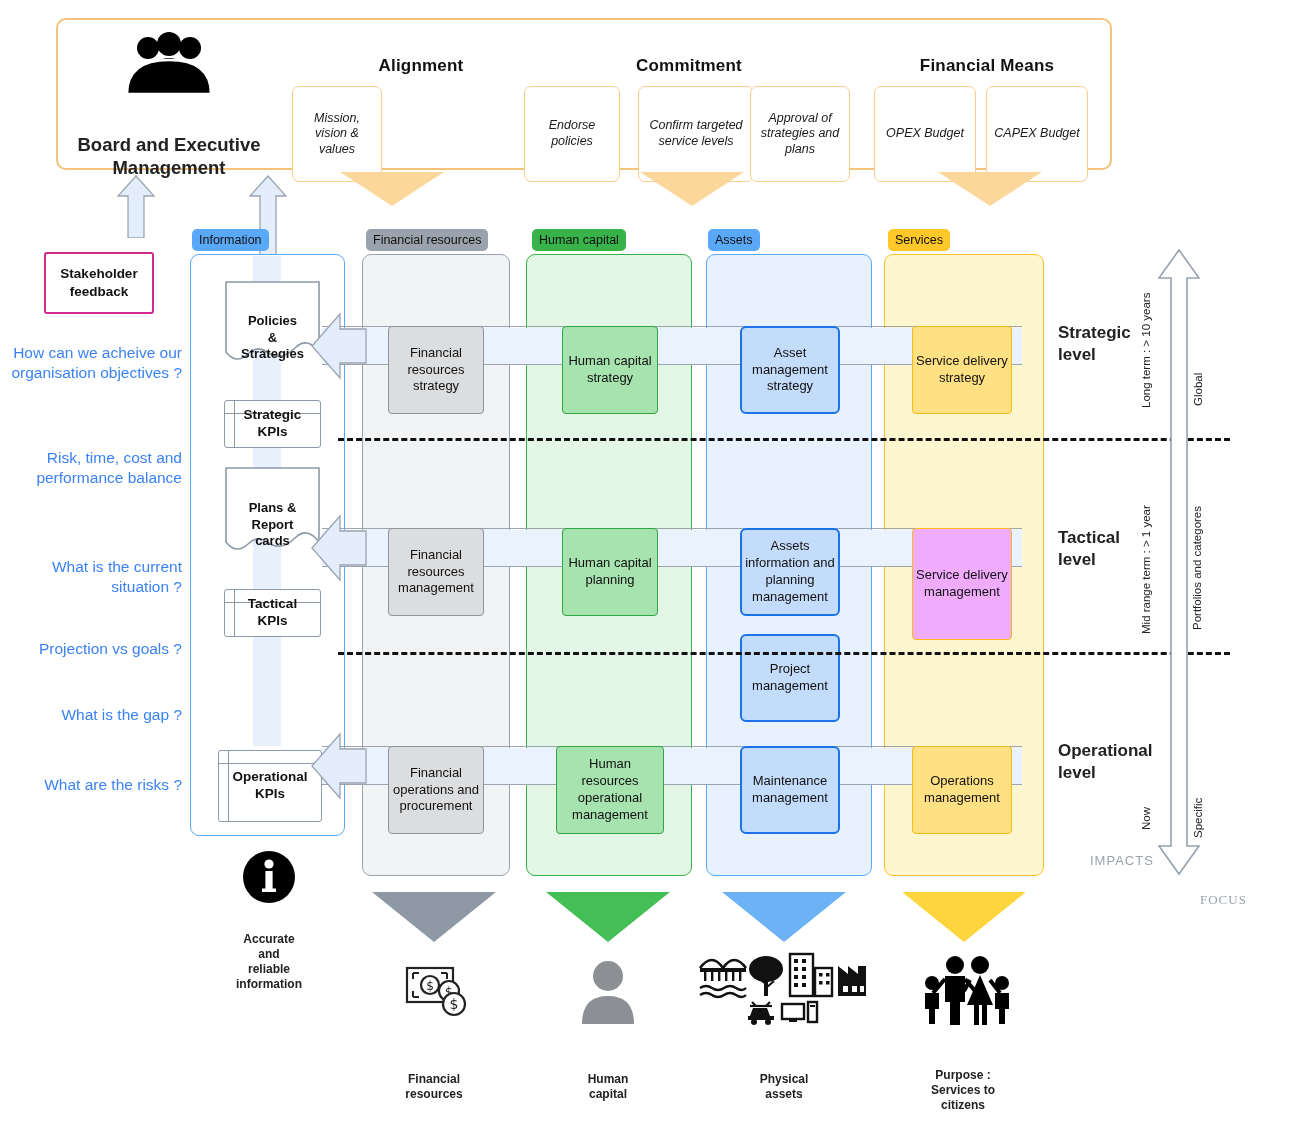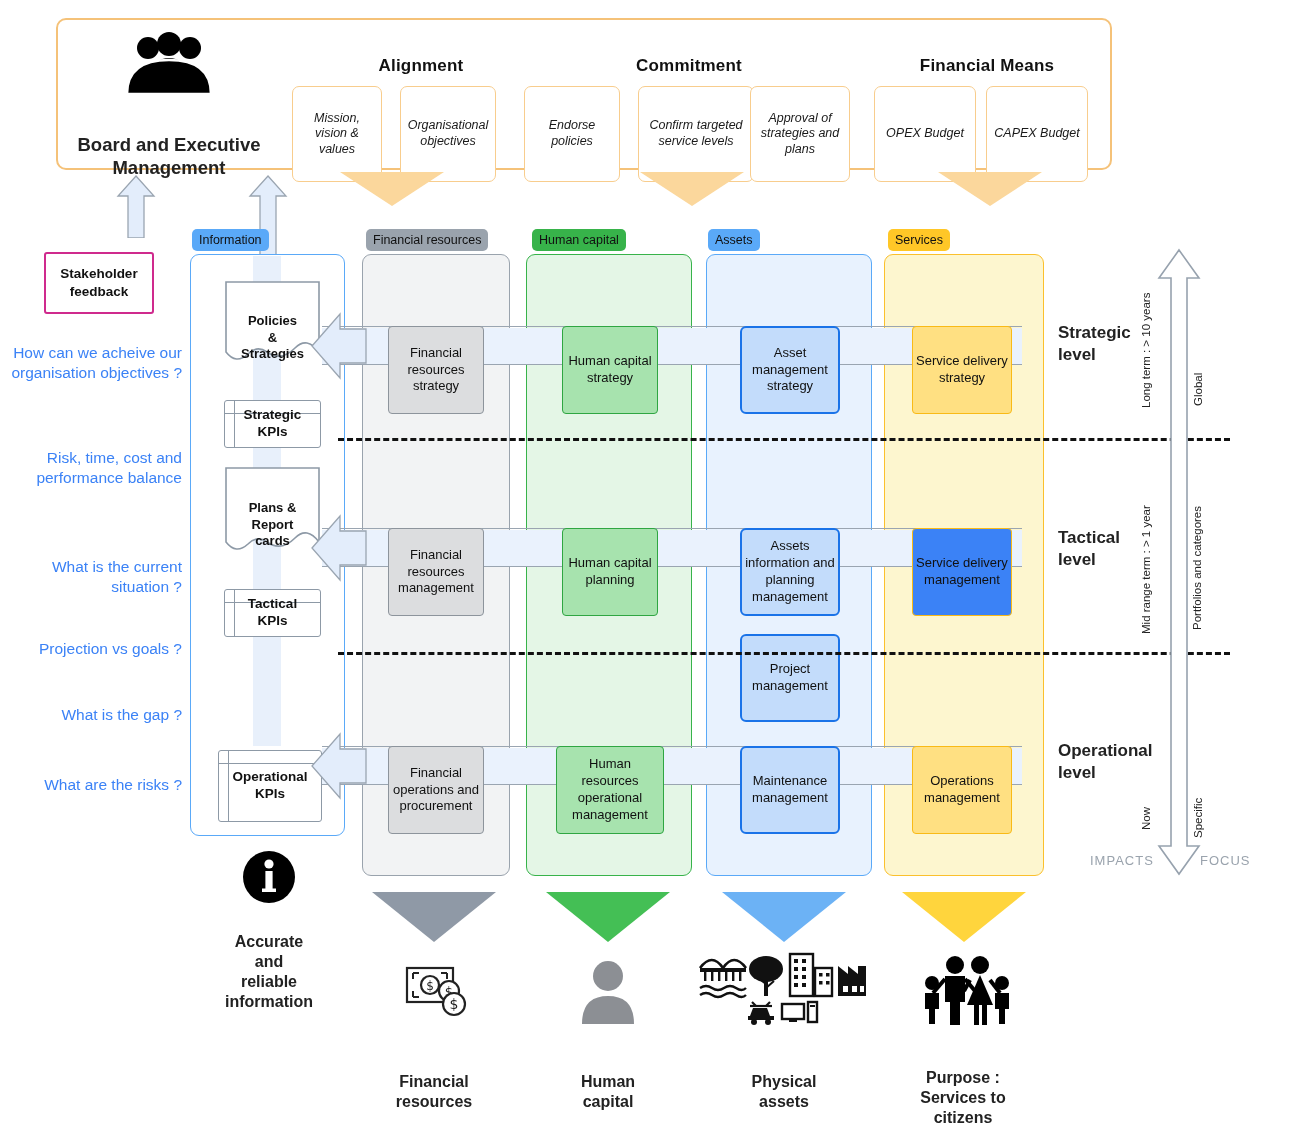--- a/index.html
+++ b/index.html
@@ -10,21 +10,21 @@
 
   
   #board-band{left:56px;top:18px;width:1056px;height:152px;border:2px solid #f5c279;border-radius:10px;background:#fff;}
   .grp-title{font-size:17px;font-weight:bold;color:#111;letter-spacing:.2px;}
   .board-label{font-size:18.5px;font-weight:bold;color:#222;line-height:1.25;}
   .tile{border:1.8px solid #f8cd8d;border-radius:7px;background:#fff;font-style:italic;font-size:12.5px;color:#1a1a1a;line-height:1.25;padding:2px 4px;}
 
   
   .q{font-size:15.5px;color:#3b82f6;line-height:1.3;text-align:right;}
   .lvl{font-size:17px;font-weight:bold;color:#222;line-height:1.28;}
-  .capt{font-size:16px;font-weight:bold;color:#222;line-height:1.25;text-align:center;}
+  .capt{font-size:12px;font-weight:bold;color:#222;line-height:1.25;text-align:center;}
   .small-cap{font-size:13px;color:#9aa3ad;letter-spacing:1px;}
 
   
   .col-tag{height:22px;border-radius:5px;display:flex;align-items:center;padding:0 7px;font-size:12.5px;color:#111;white-space:nowrap;}
   .col-body{border-radius:9px;border-width:1.6px;border-style:solid;}
 
   
   .pbox{border-radius:4px;border-width:1.6px;border-style:solid;font-size:13px;line-height:1.3;color:#111;padding:3px;}
   .pbox.thick{border-width:2.4px;border-radius:6px;}
 
@@ -63,21 +63,20 @@
     </svg>
   </div>
   <div class="abs ctr board-label" style="left:62px;top:104px;width:214px;height:56px;white-space:pre-line;">Board and Executive
 Management</div>
 
   <div class="abs ctr grp-title" style="left:292px;top:30px;width:258px;height:24px;">Alignment</div>
   <div class="abs ctr grp-title" style="left:522px;top:30px;width:334px;height:24px;">Commitment</div>
   <div class="abs ctr grp-title" style="left:870px;top:30px;width:234px;height:24px;">Financial Means</div>
 
   <div class="abs ctr tile" style="left:292px;top:62px;width:90px;height:96px;white-space:pre-line;">Mission, vision &amp; values</div>
-  <div class="abs ctr tile" style="left:400px;top:62px;width:96px;height:96px;">Organisational objectives</div>
   <div class="abs ctr tile" style="left:524px;top:62px;width:96px;height:96px;">Endorse policies</div>
   <div class="abs ctr tile" style="left:638px;top:62px;width:116px;height:96px;">Confirm targeted service levels</div>
   <div class="abs ctr tile" style="left:750px;top:62px;width:100px;height:96px;">Approval of strategies and plans</div>
   <div class="abs ctr tile" style="left:874px;top:62px;width:102px;height:96px;">OPEX Budget</div>
   <div class="abs ctr tile" style="left:986px;top:62px;width:102px;height:96px;">CAPEX Budget</div>
 
   <div class="abs" style="left:340px;top:172px;width:104px;height:34px;">
     <svg viewBox="0 0 104 34" width="104" height="34">
         <polygon points="0,0 104,0 52,34" fill="#fbd79c"></polygon>
       </svg>
@@ -212,21 +211,21 @@
   <div class="abs ctr pbox" style="left:562px;top:302px;width:96px;height:88px;background:#a7e3ae;border-color:#2fa642;">Human capital strategy</div>
   <div class="abs ctr pbox" style="left:556px;top:722px;width:108px;height:88px;background:#a7e3ae;border-color:#2fa642;">Human resources operational management</div>
   <div class="abs ctr pbox" style="left:562px;top:504px;width:96px;height:88px;background:#a7e3ae;border-color:#2fa642;">Human capital planning</div>
 
   <div class="abs ctr pbox thick" style="left:740px;top:302px;width:100px;height:88px;background:#c3dcfb;border-color:#1a73e8;">Asset management strategy</div>
   <div class="abs ctr pbox thick" style="left:740px;top:504px;width:100px;height:88px;background:#c3dcfb;border-color:#1a73e8;">Assets information and planning management</div>
   <div class="abs ctr pbox thick" style="left:740px;top:610px;width:100px;height:88px;background:#c3dcfb;border-color:#1a73e8;">Project management</div>
   <div class="abs ctr pbox thick" style="left:740px;top:722px;width:100px;height:88px;background:#c3dcfb;border-color:#1a73e8;">Maintenance management</div>
 
   <div class="abs ctr pbox" style="left:912px;top:302px;width:100px;height:88px;background:#ffe082;border-color:#f9ba16;">Service delivery strategy</div>
-  <div class="abs ctr pbox" style="left:912px;top:504px;width:100px;height:88px;background:#3b82f6;border-color:#f9ba16;">Service delivery management</div>
+  <div class="abs ctr pbox" style="left:912px;top:504px;width:100px;height:112px;background:#f0abfc;border-color:#f9ba16;">Service delivery management</div>
   <div class="abs ctr pbox" style="left:912px;top:722px;width:100px;height:88px;background:#ffe082;border-color:#f9ba16;">Operations management</div>
 
   <div class="abs" style="left:338px;top:438px;width:892px;height:0;border-top:3px dashed #111;"></div>
   <div class="abs" style="left:338px;top:652px;width:892px;height:0;border-top:3px dashed #111;"></div>
 
   <div class="abs lvl" style="left:1058px;top:322px;width:112px;white-space:pre-line;">Strategic
 level</div>
   <div class="abs lvl" style="left:1058px;top:527px;width:112px;white-space:pre-line;">Tactical
 level</div>
   <div class="abs lvl" style="left:1058px;top:740px;width:122px;white-space:pre-line;">Operational
@@ -240,21 +239,21 @@
 
   <div class="abs vert" style="left:1140px;top:258px;height:150px;">Long term : &gt; 10 years</div>
   <div class="abs vert" style="left:1140px;top:472px;height:162px;">Mid range term : &gt; 1 year</div>
   <div class="abs vert" style="left:1140px;top:786px;height:44px;">Now</div>
 
   <div class="abs vert" style="left:1192px;top:344px;height:62px;">Global</div>
   <div class="abs vert" style="left:1190px;top:494px;width:34px;height:148px;writing-mode:vertical-rl;transform:rotate(180deg);white-space:normal;line-height:1.25;text-align:center;">Portfolios and categores</div>
   <div class="abs vert" style="left:1192px;top:778px;height:60px;">Specific</div>
 
   <div class="abs small-cap" style="left:1090px;top:853px;">IMPACTS</div>
-  <div class="abs small-cap" style="left:1200px;top:853px;">FOCUS</div>
+  <div class="abs small-cap" style="left:1200px;top:892px;font-family:Liberation Serif, serif;">FOCUS</div>
 
   <div class="abs" style="left:372px;top:892px;width:124px;height:50px;">
     <svg viewBox="0 0 124 50" width="124" height="50">
         <polygon points="0,0 124,0 62,50" fill="#8f99a6"></polygon>
       </svg>
   </div>
   <div class="abs" style="left:546px;top:892px;width:124px;height:50px;">
     <svg viewBox="0 0 124 50" width="124" height="50">
         <polygon points="0,0 124,0 62,50" fill="#44bf55"></polygon>
       </svg>

